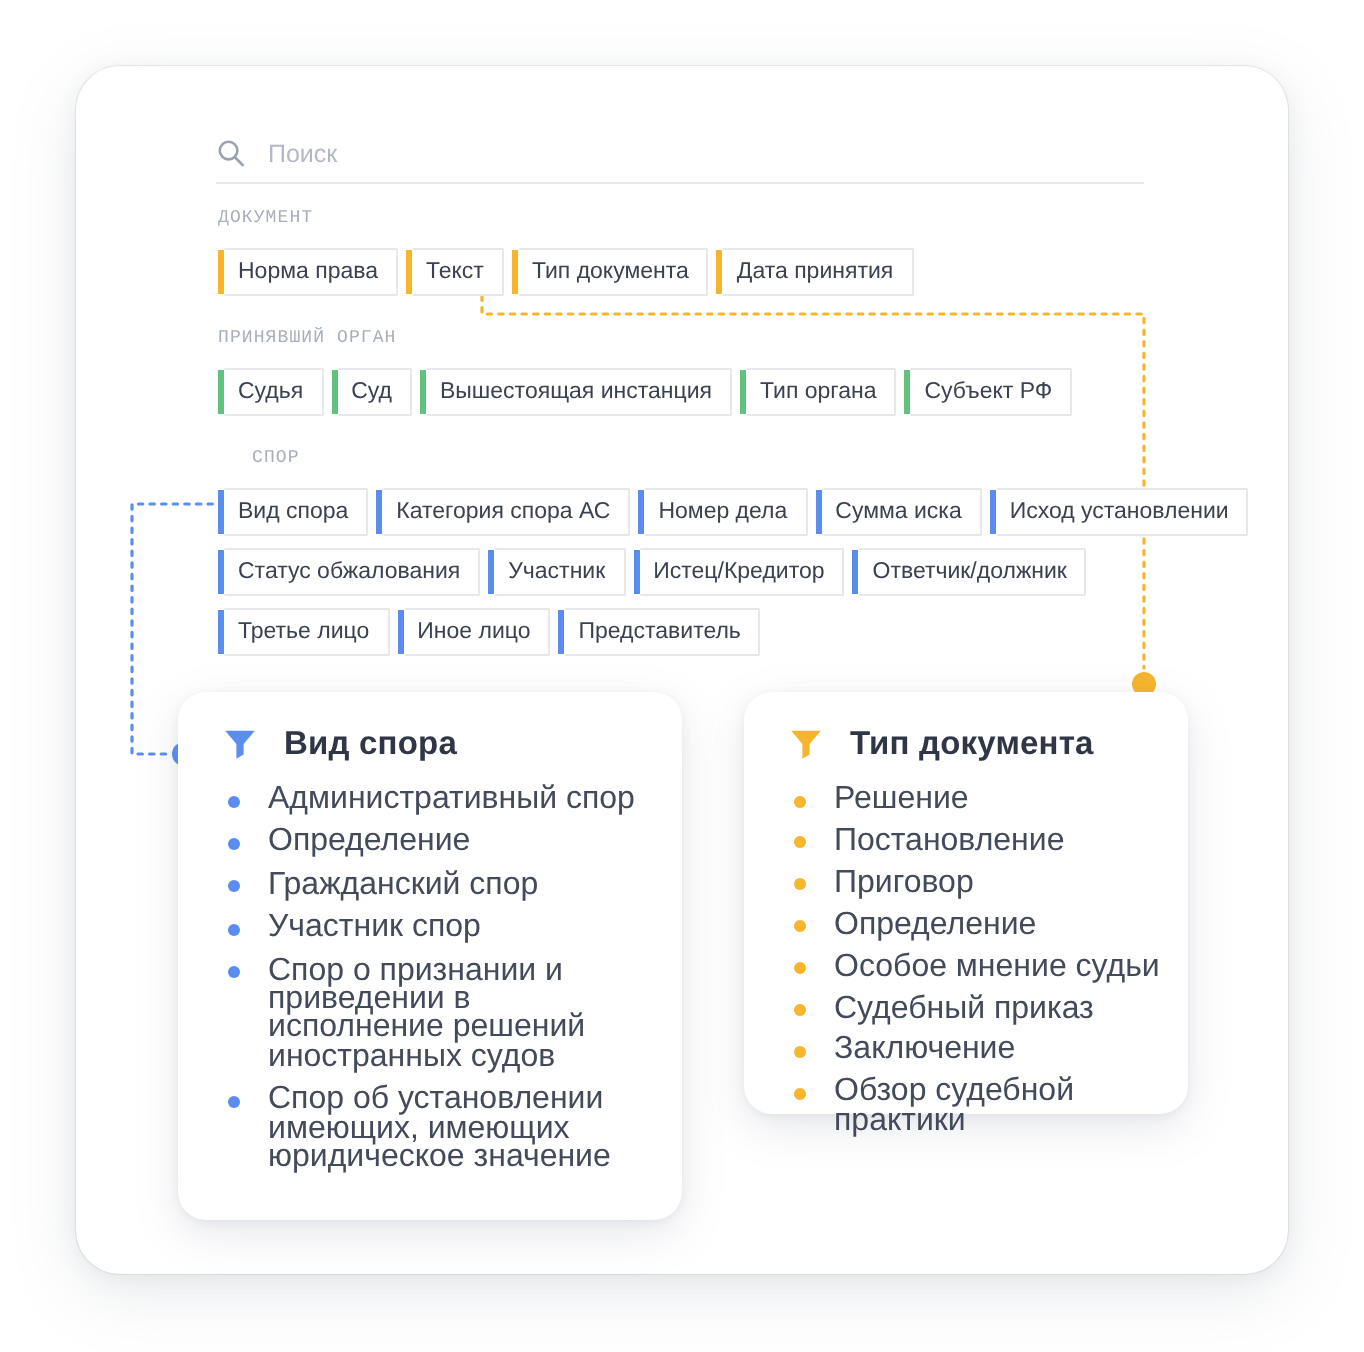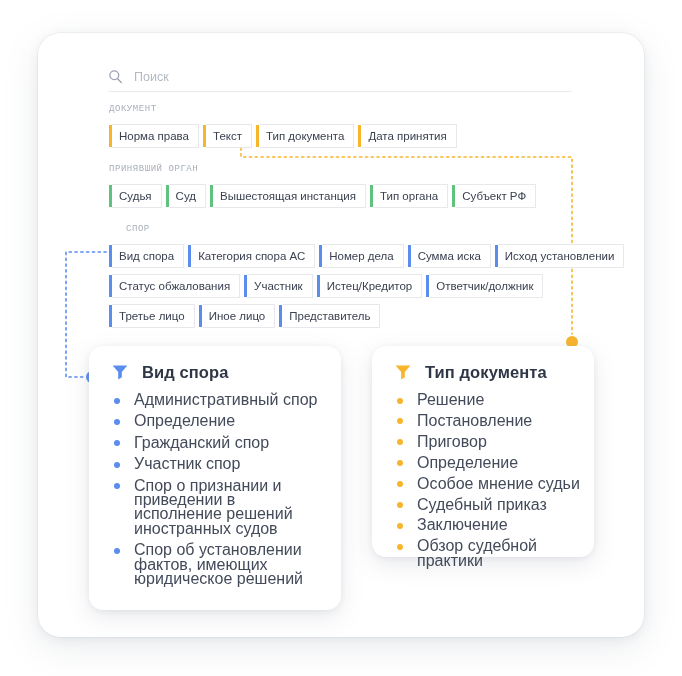--- a/index.html
+++ b/index.html
@@ -223,21 +223,21 @@
         <path d="M1.6 2.4 h14.8 l-5.6 6.6 v5.2 l-3.6 2.2 v-7.4 z" fill="#5b8def"></path>
       </svg>
       <div class="card-title">Вид спора</div>
     </div>
     <ul class="card-list">
       <li>Административный спор</li>
       <li>Определение</li>
       <li>Гражданский спор</li>
       <li>Участник спор</li>
       <li>Спор о признании и приведении в исполнение решений иностранных судов</li>
-      <li>Спор об установлении фактов, имеющих юридическое решений</li>
+      <li>Спор об установлении имеющих, имеющих юридическое значение</li>
     </ul>
   </div>
 
   <div class="card" id="card-tip-doc">
     <div class="card-head">
       <svg class="fi" viewBox="0 0 18 18">
         <path d="M1.6 2.4 h14.8 l-5.6 6.6 v5.2 l-3.6 2.2 v-7.4 z" fill="#f7b52c"></path>
       </svg>
       <div class="card-title">Тип документа</div>
     </div>

